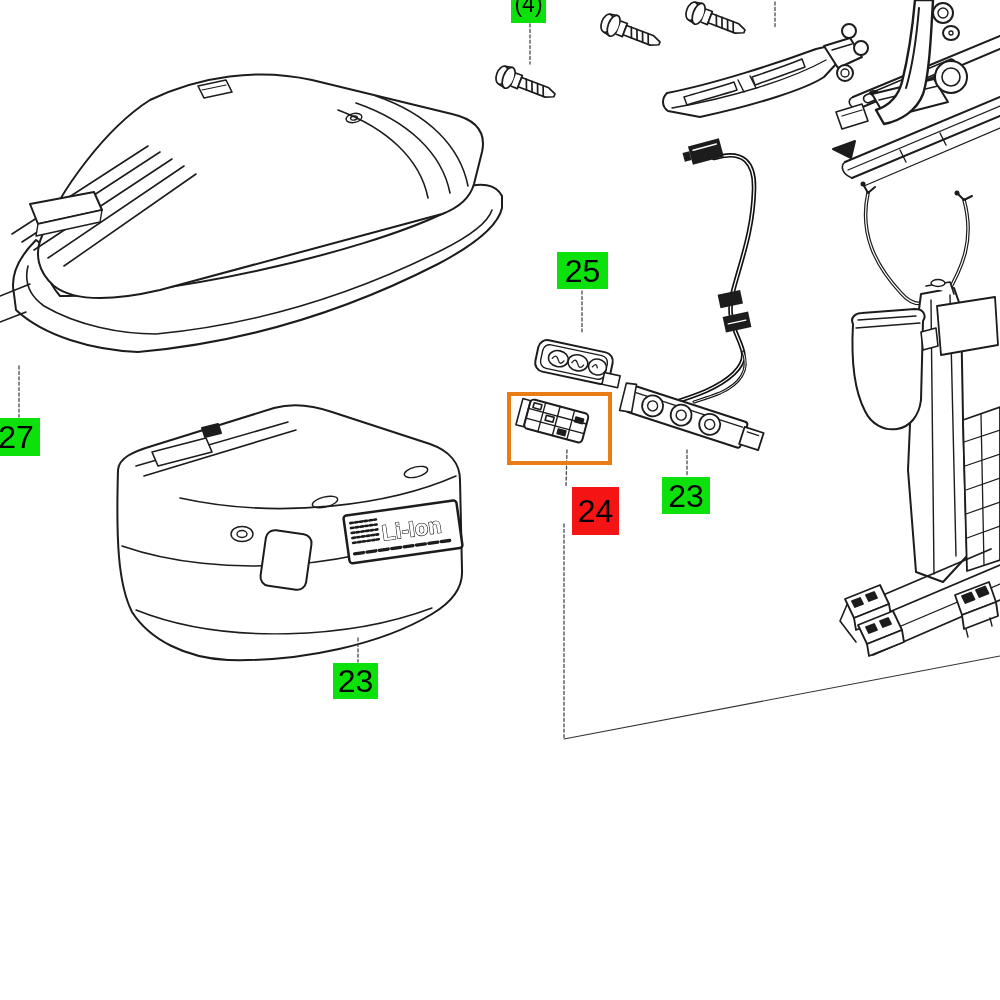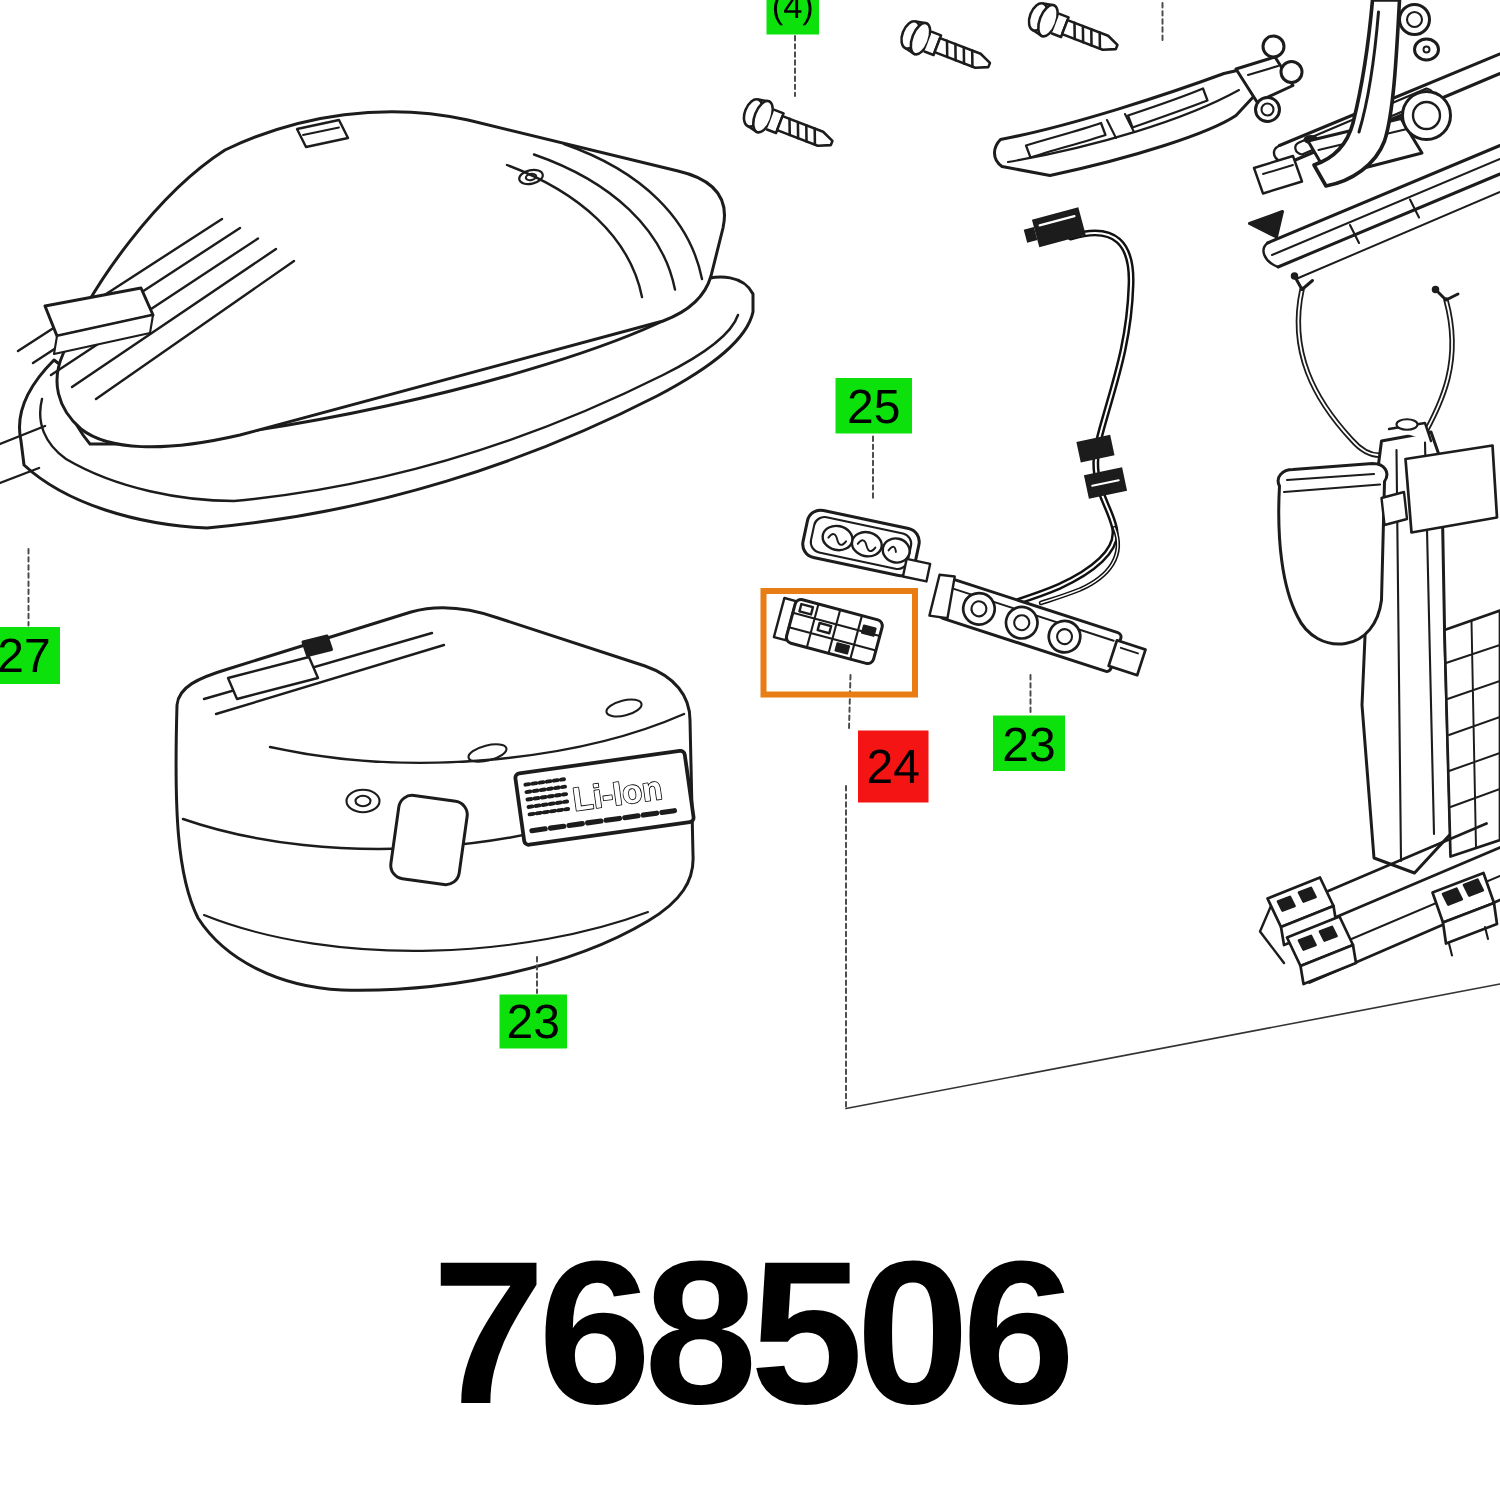--- a/index.html
+++ b/index.html
@@ -247,15 +247,14 @@
 <div class="callout green" style="left:557px;top:252px;width:51px;height:37px">25</div>
 
 <div class="callout red" style="left:572px;top:487px;width:47px;height:48px">24</div>
 
 <div class="callout green" style="left:662px;top:477px;width:48px;height:37px">23</div>
 
 <div class="callout green" style="left:333px;top:663px;width:45px;height:36px">23</div>
 
 <div class="selection-box" style="left:507px;top:392px;width:97px;height:65px"></div>
 
-<div class="part-number">768506</div>
 
 </div>
 
 </body></html>

